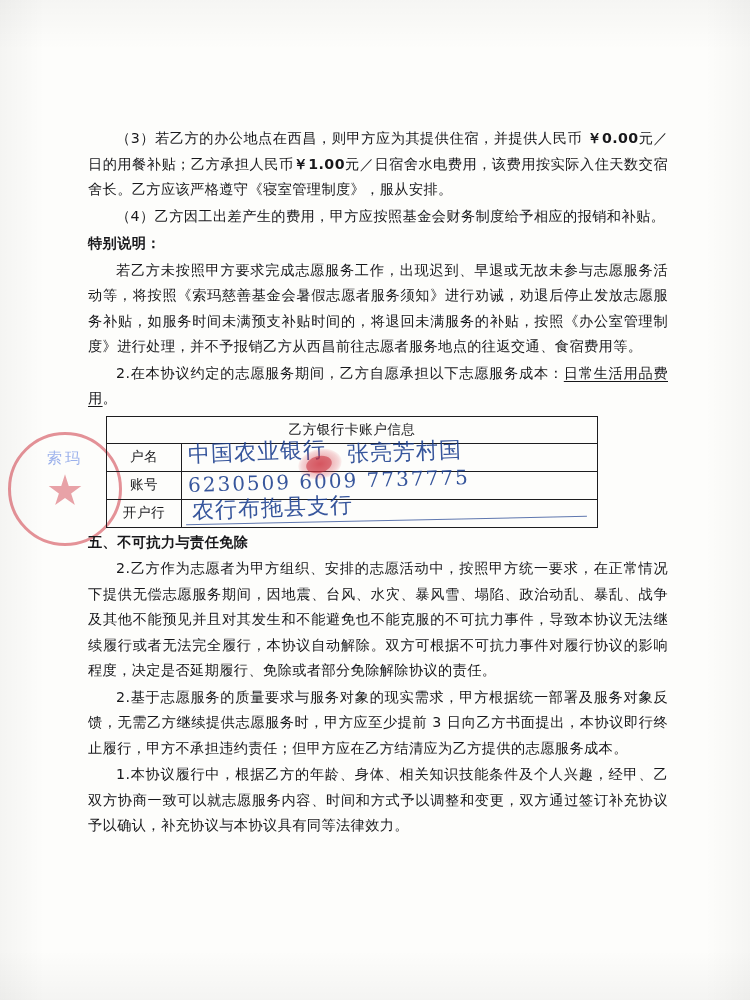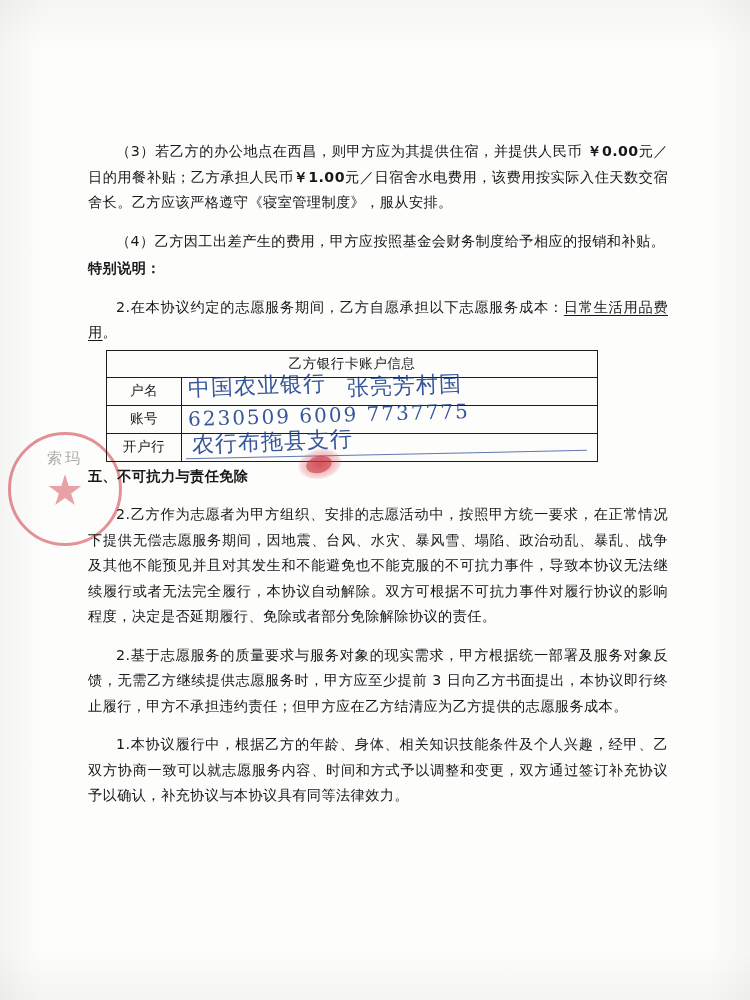--- a/index.html
+++ b/index.html
@@ -34,21 +34,21 @@
     left: 88px;
     top: 126px;
     width: 580px;
     color: #17171a;
     font-size: 14.2px;
     line-height: 25.5px;
     letter-spacing: 0.4px;
     text-align: justify;
   }
   p {
-    margin: 13px 0 1px 0;
+    margin: 0 0 1px 0;
   }
   .indent {
     text-indent: 28px;
   }
   .bold {
     font-weight: bold;
   }
   .heading {
     text-indent: 0;
     font-weight: bold;
@@ -135,21 +135,21 @@
     margin-top: -17px;
     background: #cf3a46;
     clip-path: polygon(50% 0%, 61% 35%, 98% 35%, 68% 57%, 79% 91%, 50% 70%, 21% 91%, 32% 57%, 2% 35%, 39% 35%);
     opacity: 0.85;
   }
   .stamp-round .stamp-text {
     position: absolute;
     left: 50%;
     top: 14px;
     transform: translateX(-50%);
-    color: #404040;
+    color: #1d4ed8;
     font-family: Liberation Sans, sans-serif;
     font-size: 15px;
     letter-spacing: 3px;
     opacity: 0.8;
     white-space: nowrap;
     text-align: center;
   }
   .stamp-smudge {
     position: absolute;
     left: 298px;
@@ -184,20 +184,21 @@
   </div>
 
   <div class="doc-body">
 
     <p class="indent">（3）若乙方的办公地点在西昌，则甲方应为其提供住宿，并提供人民币 <span class="bold nowrap">￥0.00</span>元／日的用餐补贴；乙方承担人民币<span class="bold nowrap">￥1.00</span>元／日宿舍水电费用，该费用按实际入住天数交宿舍长。乙方应该严格遵守《寝室管理制度》，服从安排。</p>
 
     <p class="indent">（4）乙方因工出差产生的费用，甲方应按照基金会财务制度给予相应的报销和补贴。</p>
 
     <p class="heading">特别说明：</p>
 
+    <p class="indent">若乙方未按照甲方要求完成志愿服务工作，出现迟到、早退或无故未参与志愿服务活动等，将按照《索玛慈善基金会暑假志愿者服务须知》进行劝诫，劝退后停止发放志愿服务补贴，如服务时间未满预支补贴时间的，将退回未满服务的补贴，按照《办公室管理制度》进行处理，并不予报销乙方从西昌前往志愿者服务地点的往返交通、食宿费用等。</p>
 
     <p class="indent">2.在本协议约定的志愿服务期间，乙方自愿承担以下志愿服务成本：<span class="underline">日常生活用品费用</span>。</p>
 
 
     <table class="bank-table">
       <tbody>
           <tr>
         <th colspan="2">乙方银行卡账户信息</th>
       </tr>
       <tr>

